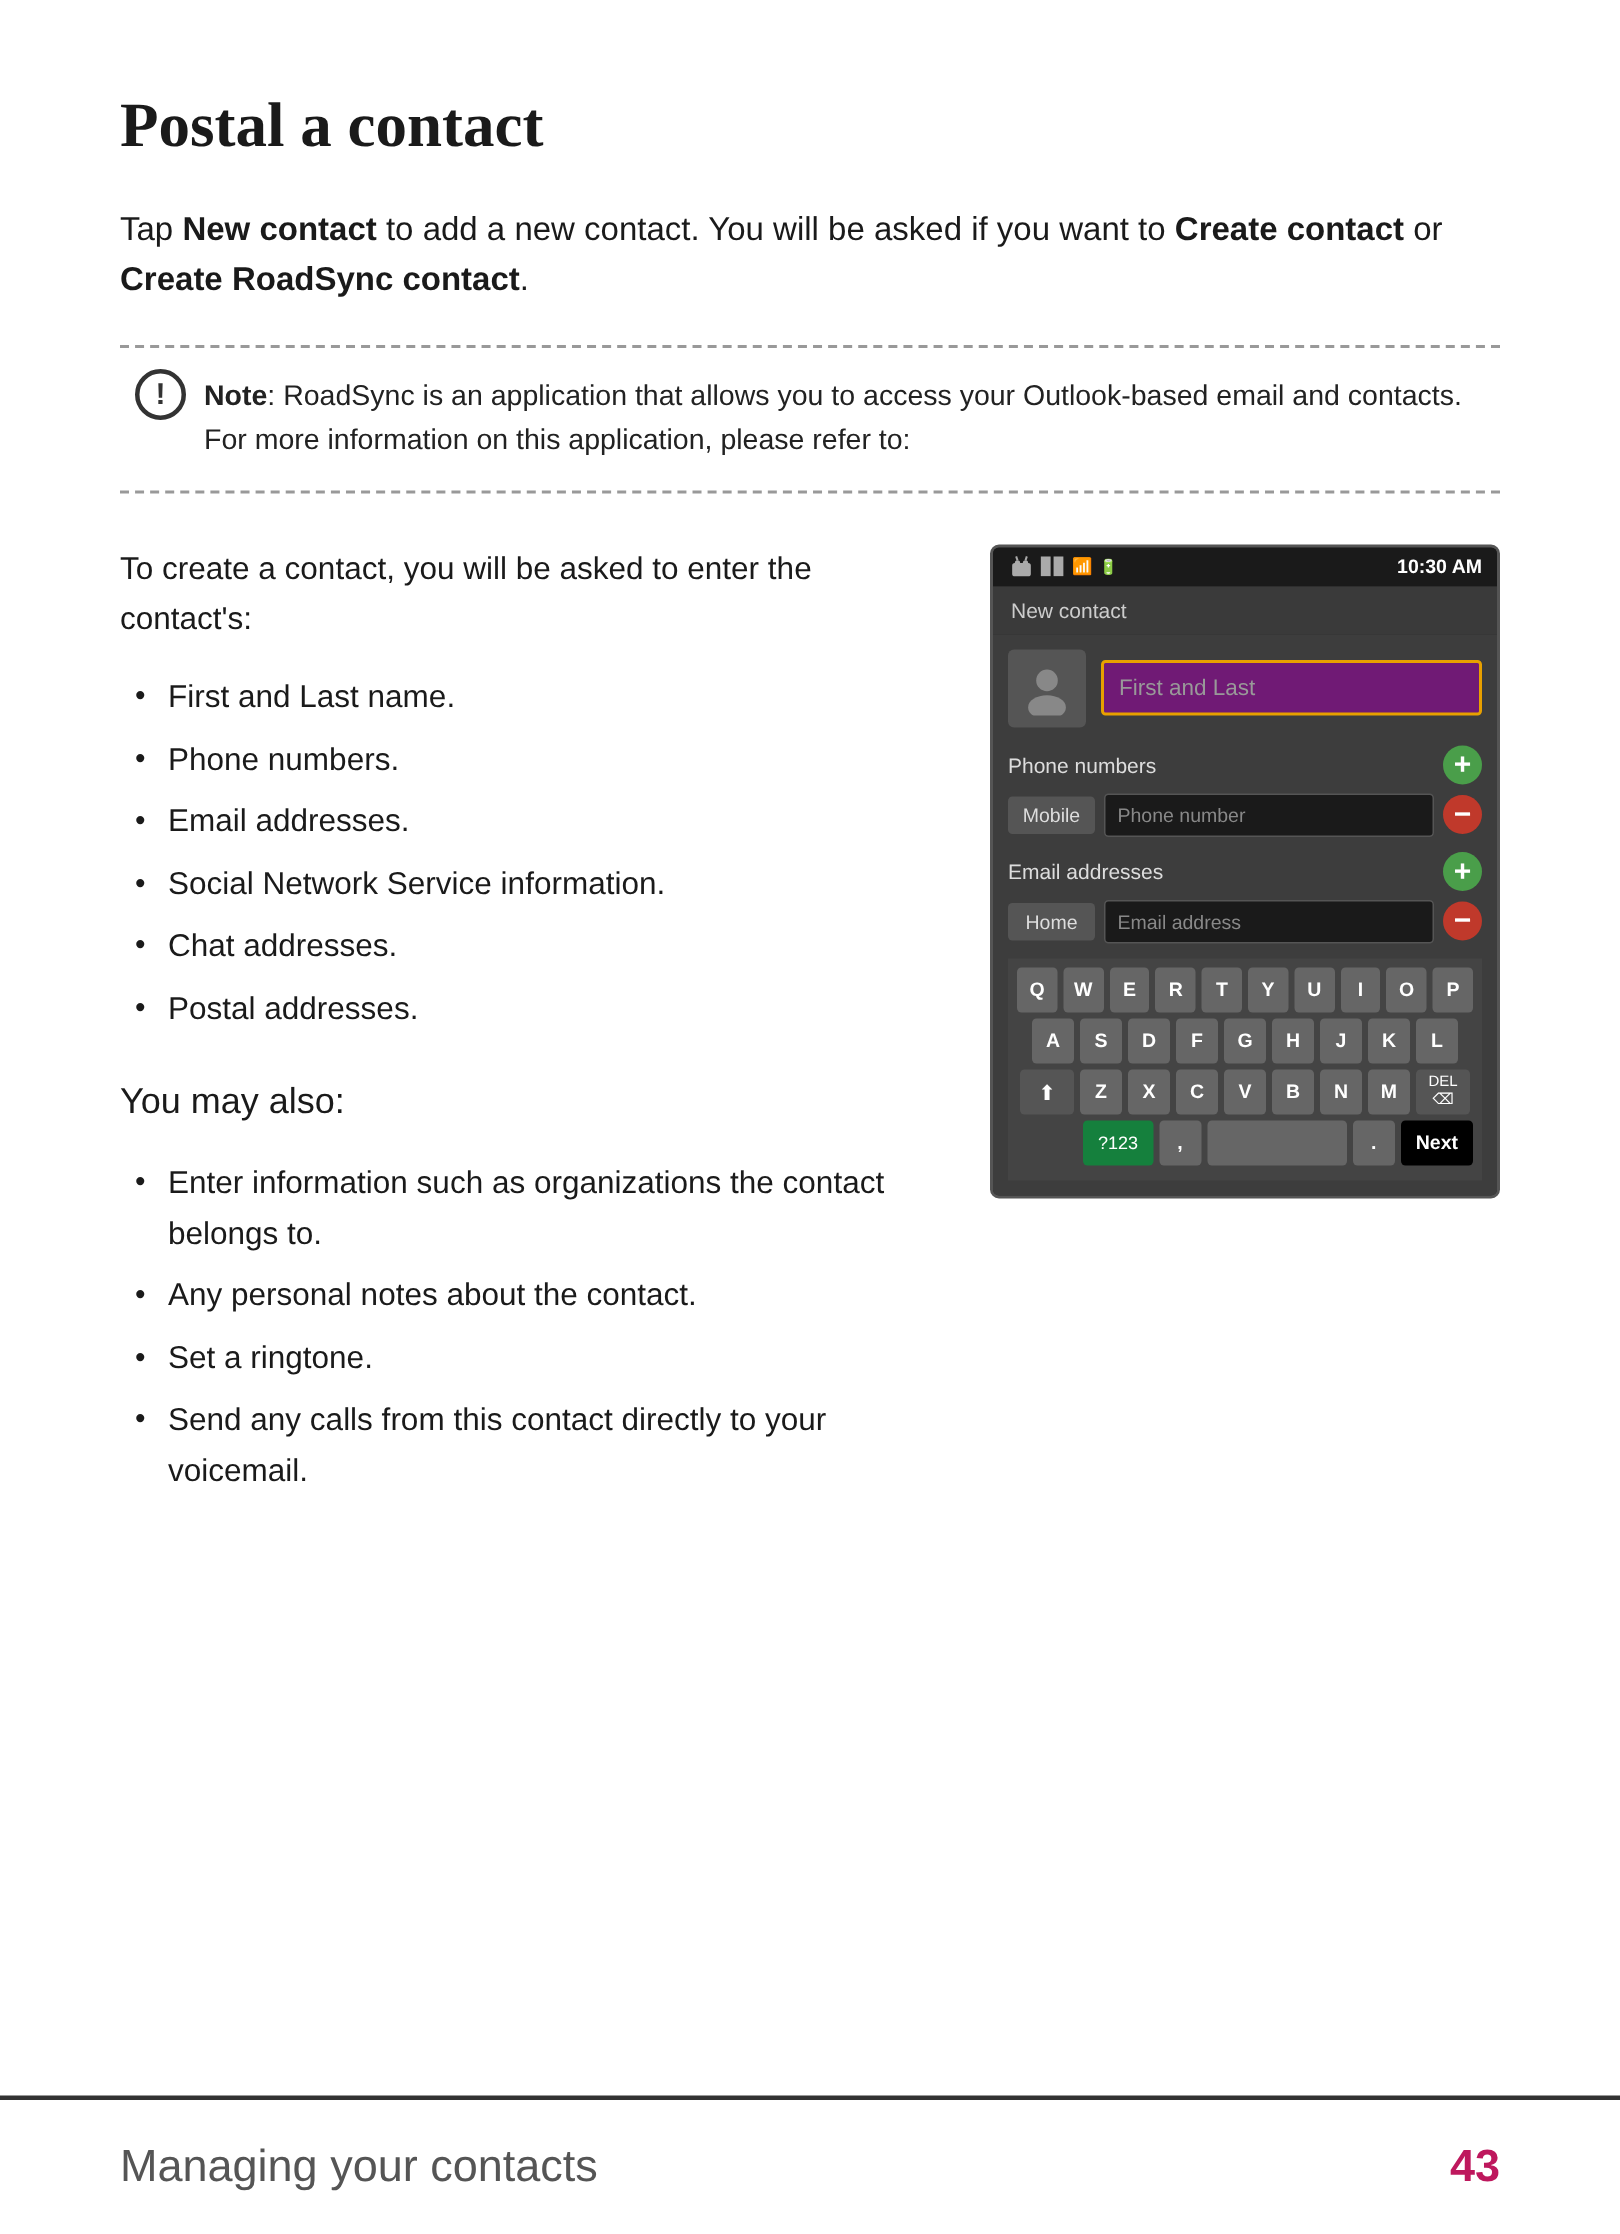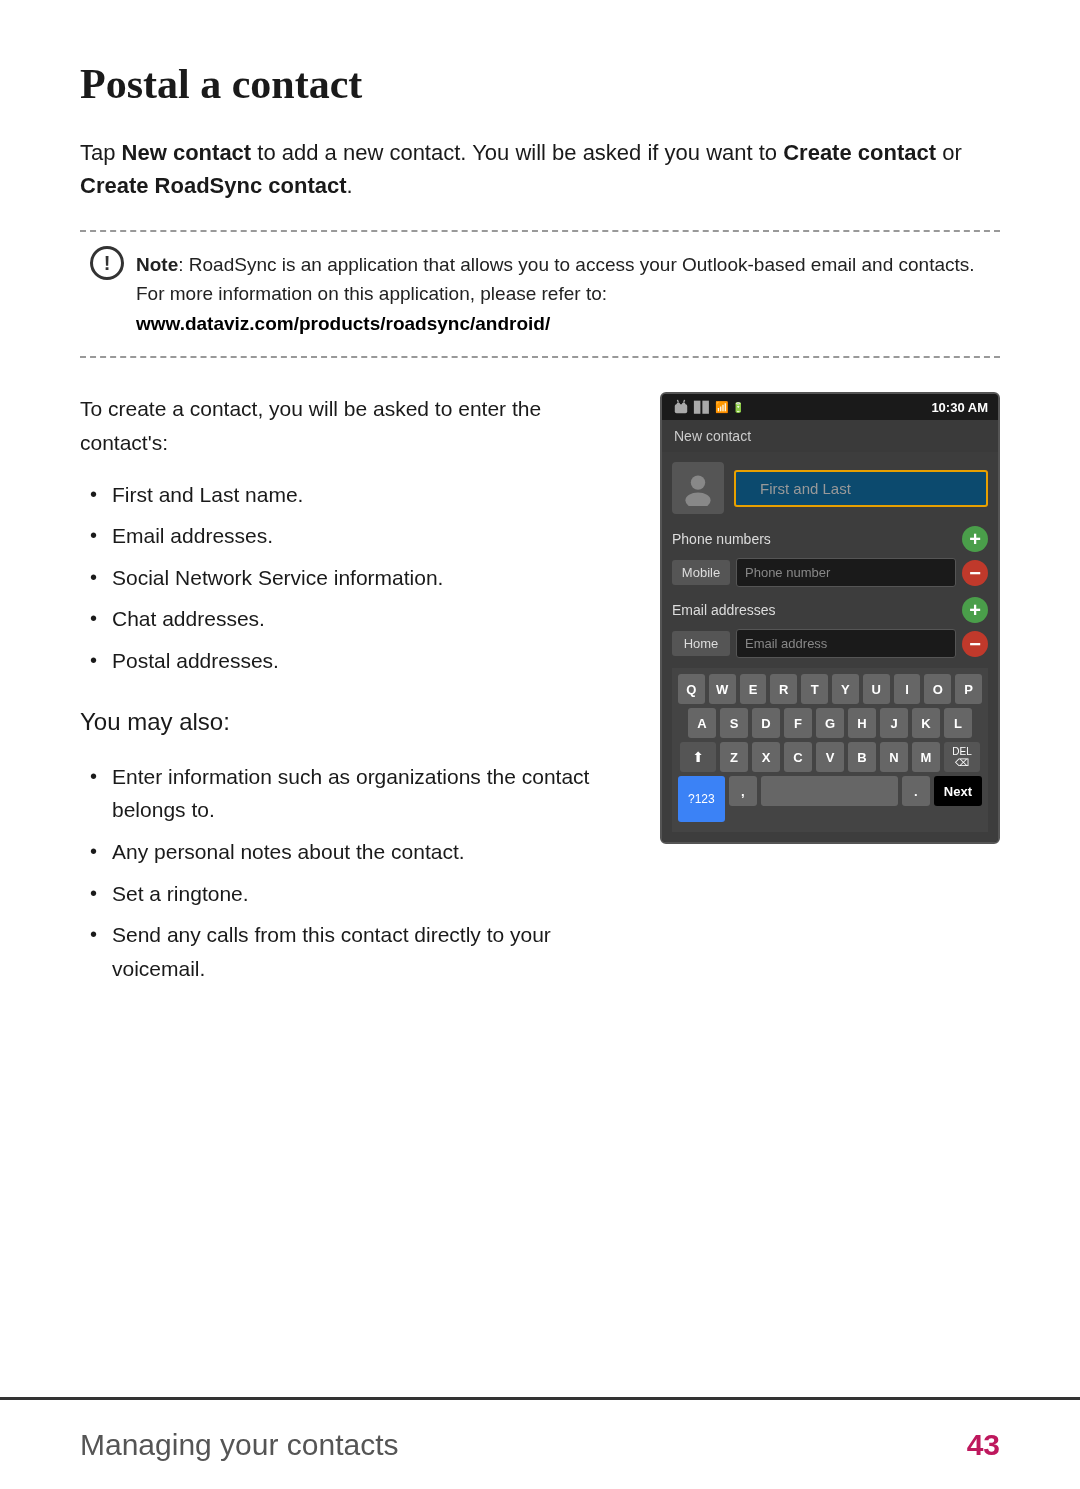--- a/index.html
+++ b/index.html
@@ -170,24 +170,24 @@
     }
 
     .contact-avatar svg {
       width: 36px;
       height: 36px;
       fill: #888;
     }
 
     .name-input {
       flex: 1;
-      background: #0c4a6e;
+      background: #701a75;
       border: 2px solid #e8a000;
       border-radius: 3px;
-      padding: 8px 24px;
+      padding: 8px 10px;
       font-size: 15px;
       color: #999;
     }
 
     .phone-section-label {
       color: #ddd;
       font-size: 14px;
       margin-bottom: 6px;
       display: flex;
       justify-content: space-between;
@@ -269,29 +269,30 @@
       width: 28px;
       height: 30px;
       display: flex;
       align-items: center;
       justify-content: center;
       font-size: 13px;
       font-weight: bold;
     }
 
     .key-wide {
-      background: #3b82f6;
+      background: #15803d;
       color: #fff;
       border-radius: 3px;
       padding: 0 10px;
-      height: 46px;
+      height: 30px;
       display: flex;
       align-items: center;
       justify-content: center;
       font-size: 12px;
+      margin-left: 44px;
     }
 
     .key-space {
       background: #666;
       color: #fff;
       border-radius: 3px;
       flex: 1;
       height: 30px;
       display: flex;
       align-items: center;
@@ -372,29 +373,29 @@
 <h1>Postal a contact</h1>
 
 <p class="intro-text">
   <span>Tap </span><b>New contact</b><span> to add a new contact. You will be asked if you want to </span><b>Create contact</b><span> or </span><b>Create RoadSync contact</b><span>.</span>
 </p>
 
 <div class="note-box">
   <div class="note-icon">!</div>
   <p>
     <b>Note</b><span>: RoadSync is an application that allows you to access your Outlook-based email and contacts. For more information on this application, please refer to:</span><br>
-    <a>www.dataviz.com/products/roadsync/android/</a>
   </p>
 </div>
 
 <div class="content-section">
   <div class="left-content">
     <p>To create a contact, you will be asked to enter the contact's:</p>
     <ul>
       <li>First and Last name.</li>
+      <li>Phone numbers.</li>
       <li>Email addresses.</li>
       <li>Social Network Service information.</li>
       <li>Chat addresses.</li>
       <li>Postal addresses.</li>
     </ul>
     <p class="also-section">You may also:</p>
     <ul>
       <li>Enter information such as organizations the contact belongs to.</li>
       <li>Any personal notes about the contact.</li>
       <li>Set a ringtone.</li>

